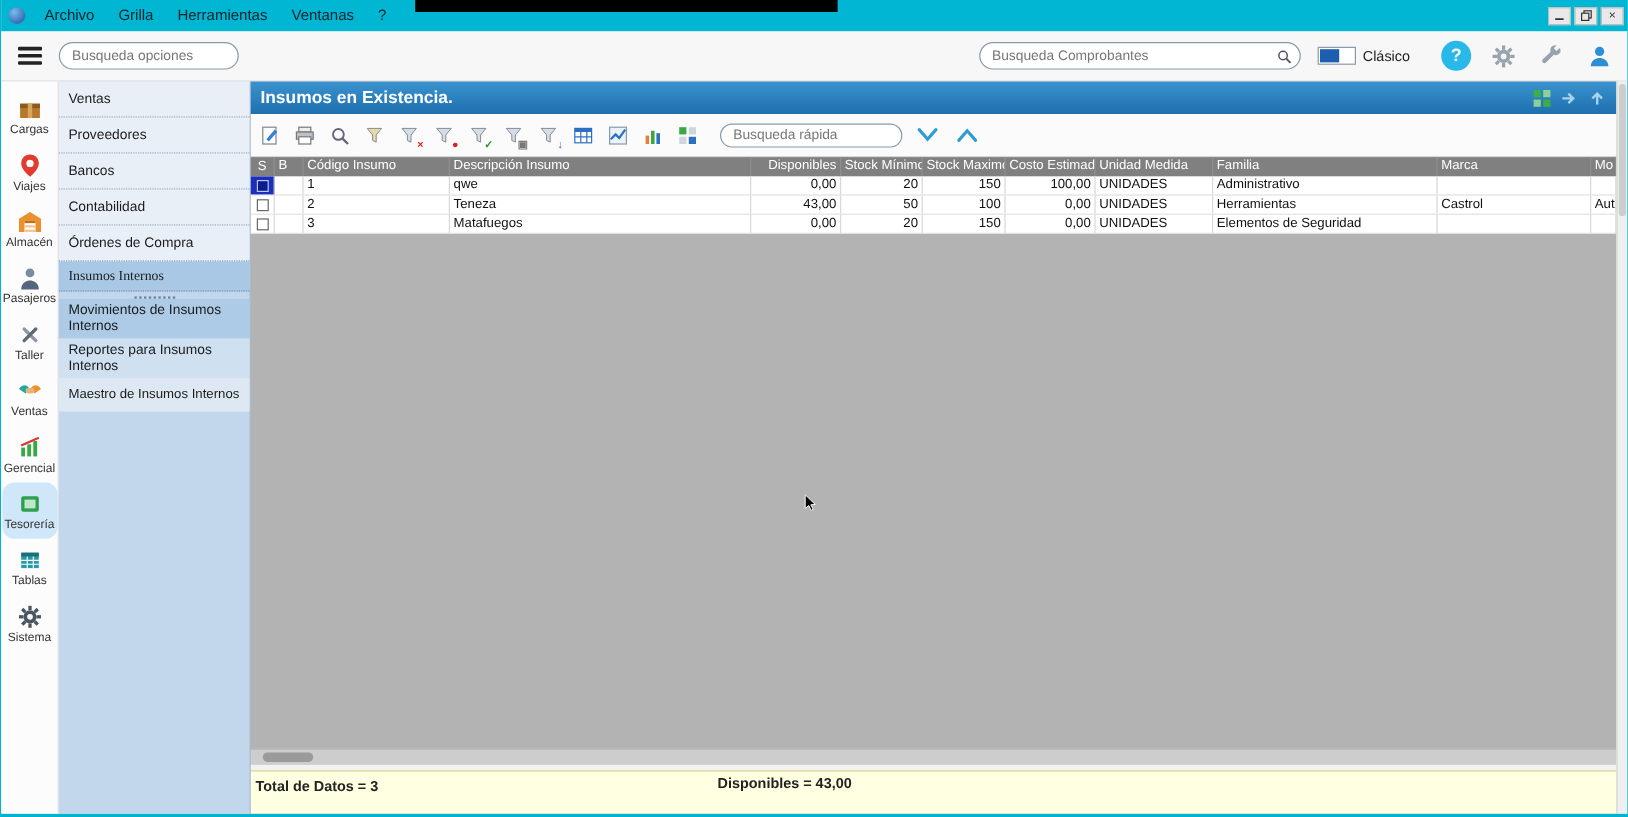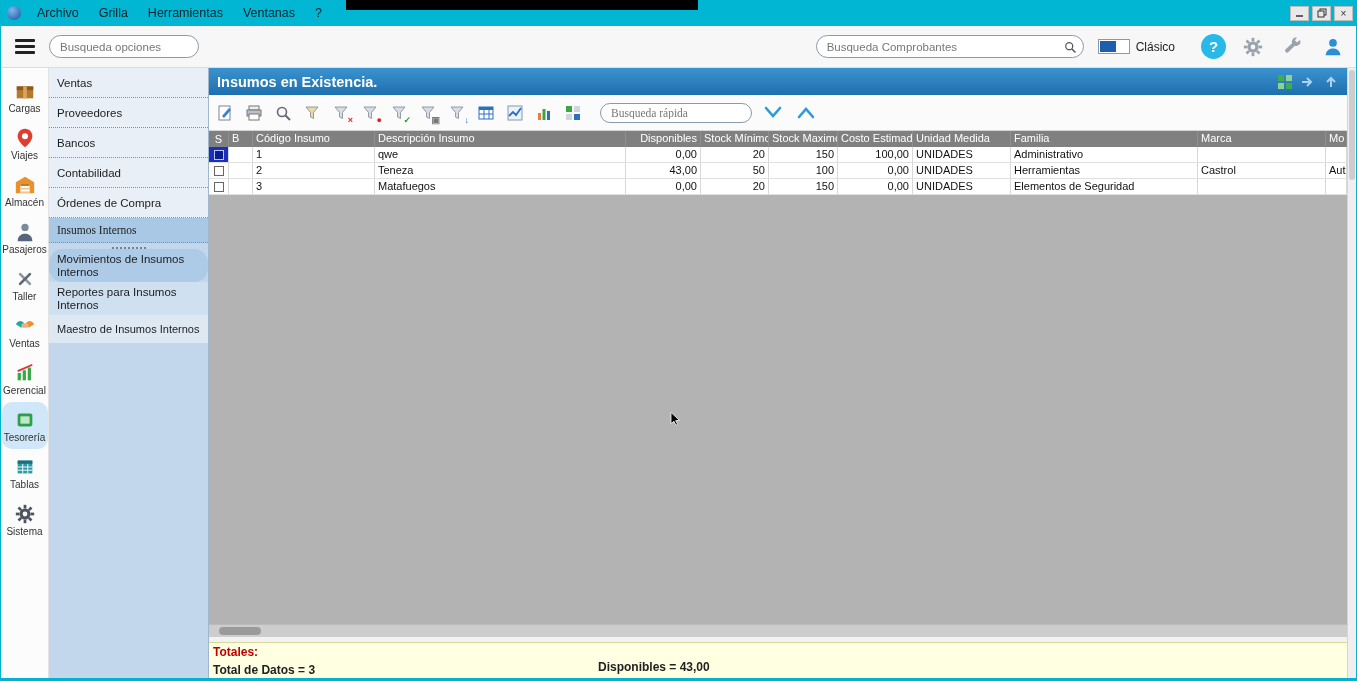--- a/index.html
+++ b/index.html
@@ -43,37 +43,37 @@
   .rail-item.sel { background:#cfe7f8;border-radius:10px; }
   .rail-item svg { width:22px; height:22px; }
 
   
   .nav { width:160px; background:#c2d7eb; border-right:1px solid #9fb6cc; flex:none; display:flex; flex-direction:column; }
   .nav-item { font-size:11.5px; color:#1c1c1c; padding:0 8px; display:flex; align-items:center; cursor:pointer; }
   .nav-item.plain { height:30px; background:#e9eff6; border-bottom:1px dotted #7f93a8; }
   .nav-item.active { height:25px; background:#a9c8e5; border-bottom:1px dotted #7f93a8;font-family:Liberation Serif, serif; }
   .dotsep { height:6px; border-bottom:2px dotted #6d84a0; width:34px; margin:0 auto; }
   .nav-item.two { min-height:33px; line-height:13px; padding:3px 8px; }
-  .nav-item.active2 { background:#adcbe7;border-radius:14px; }
+  .nav-item.active2 { background:#adcbe7; }
   .nav-item.soft { background:#cfe0f0; }
   .nav-item.plain2 { height:28px; background:#dde8f3; font-size:11px; white-space:nowrap;text-align:center; }
 
   
   .content { flex:1; display:flex; flex-direction:column; min-width:0; background:#b3b3b3; }
   .ctitle { height:27px; background:linear-gradient(#3a93cf,#1e6fae); color:#fff; font-size:14.5px; font-weight:bold;
             display:flex; align-items:center; padding-left:8px; flex:none; }
   .ctitle-icons { margin-left:auto; display:flex; gap:7px; margin-right:8px; }
   .ctitle-icons span { width:16px; height:16px; display:flex; cursor:pointer; }
 
   .ctoolbar { height:36px; background:#fbfbfb; border-bottom:1px solid #d5d5d5; display:flex; align-items:center; padding-left:6px; gap:9px; flex:none; }
   .tbi { width:20px; height:20px; position:relative; display:flex; align-items:center; justify-content:center; cursor:pointer; }
   .tbi svg { width:18px; height:18px; }
   .ov { position:absolute; right:-2px; bottom:-2px; font-size:9px; font-weight:bold; line-height:9px; }
   .ov.red { color:#d22; } .ov.green { color:#2a9a2a; } .ov.blue { color:#2d6fc0; } .ov.gray { color:#777; }
-  .sb-quick { width:152px; margin-left:8px; height:20px;font-family:Liberation Serif, serif; }
+  .sb-quick { width:152px; margin-left:8px; height:20px; }
   .chev { width:24px; height:20px; cursor:pointer; }
 
   
   .ghead { height:16px; background:#808080; display:flex; flex:none; }
   .ghead .c { color:#fff; font-size:11px; line-height:15px; padding:0 3px; border-right:1px solid #8f8f8f; overflow:hidden; white-space:nowrap; }
   .grow { height:16px; background:#fff; display:flex; flex:none; border-bottom:1px solid #e0e0e0; }
   .grow .c { font-size:11px; line-height:15px; color:#111; padding:0 3px; border-right:1px solid #d8d8d8; overflow:hidden; white-space:nowrap; }
   .num { text-align:right; }
   .w-s{width:20px;flex:none;display:flex;align-items:center;justify-content:center;}
   .w-b{width:24px;flex:none;}
@@ -493,21 +493,20 @@
         <div class="c w-mod"></div>
       </div>
 
       <div class="gempty"></div>
       <div class="hscroll">
           <span class="hthumb"></span>
         </div>
       <div class="gap"></div>
 
       <div class="cfooter">
-        <div class="tot-label">Totales:</div>
         <div class="tot-line">
           <span class="tot-datos">Total de Datos = 3</span>
           <span class="tot-disp">Disponibles = 43,00</span>
         </div>
       </div>
     </div>
 
     <div class="vscroll">
         <span class="vthumb"></span>
       </div>

